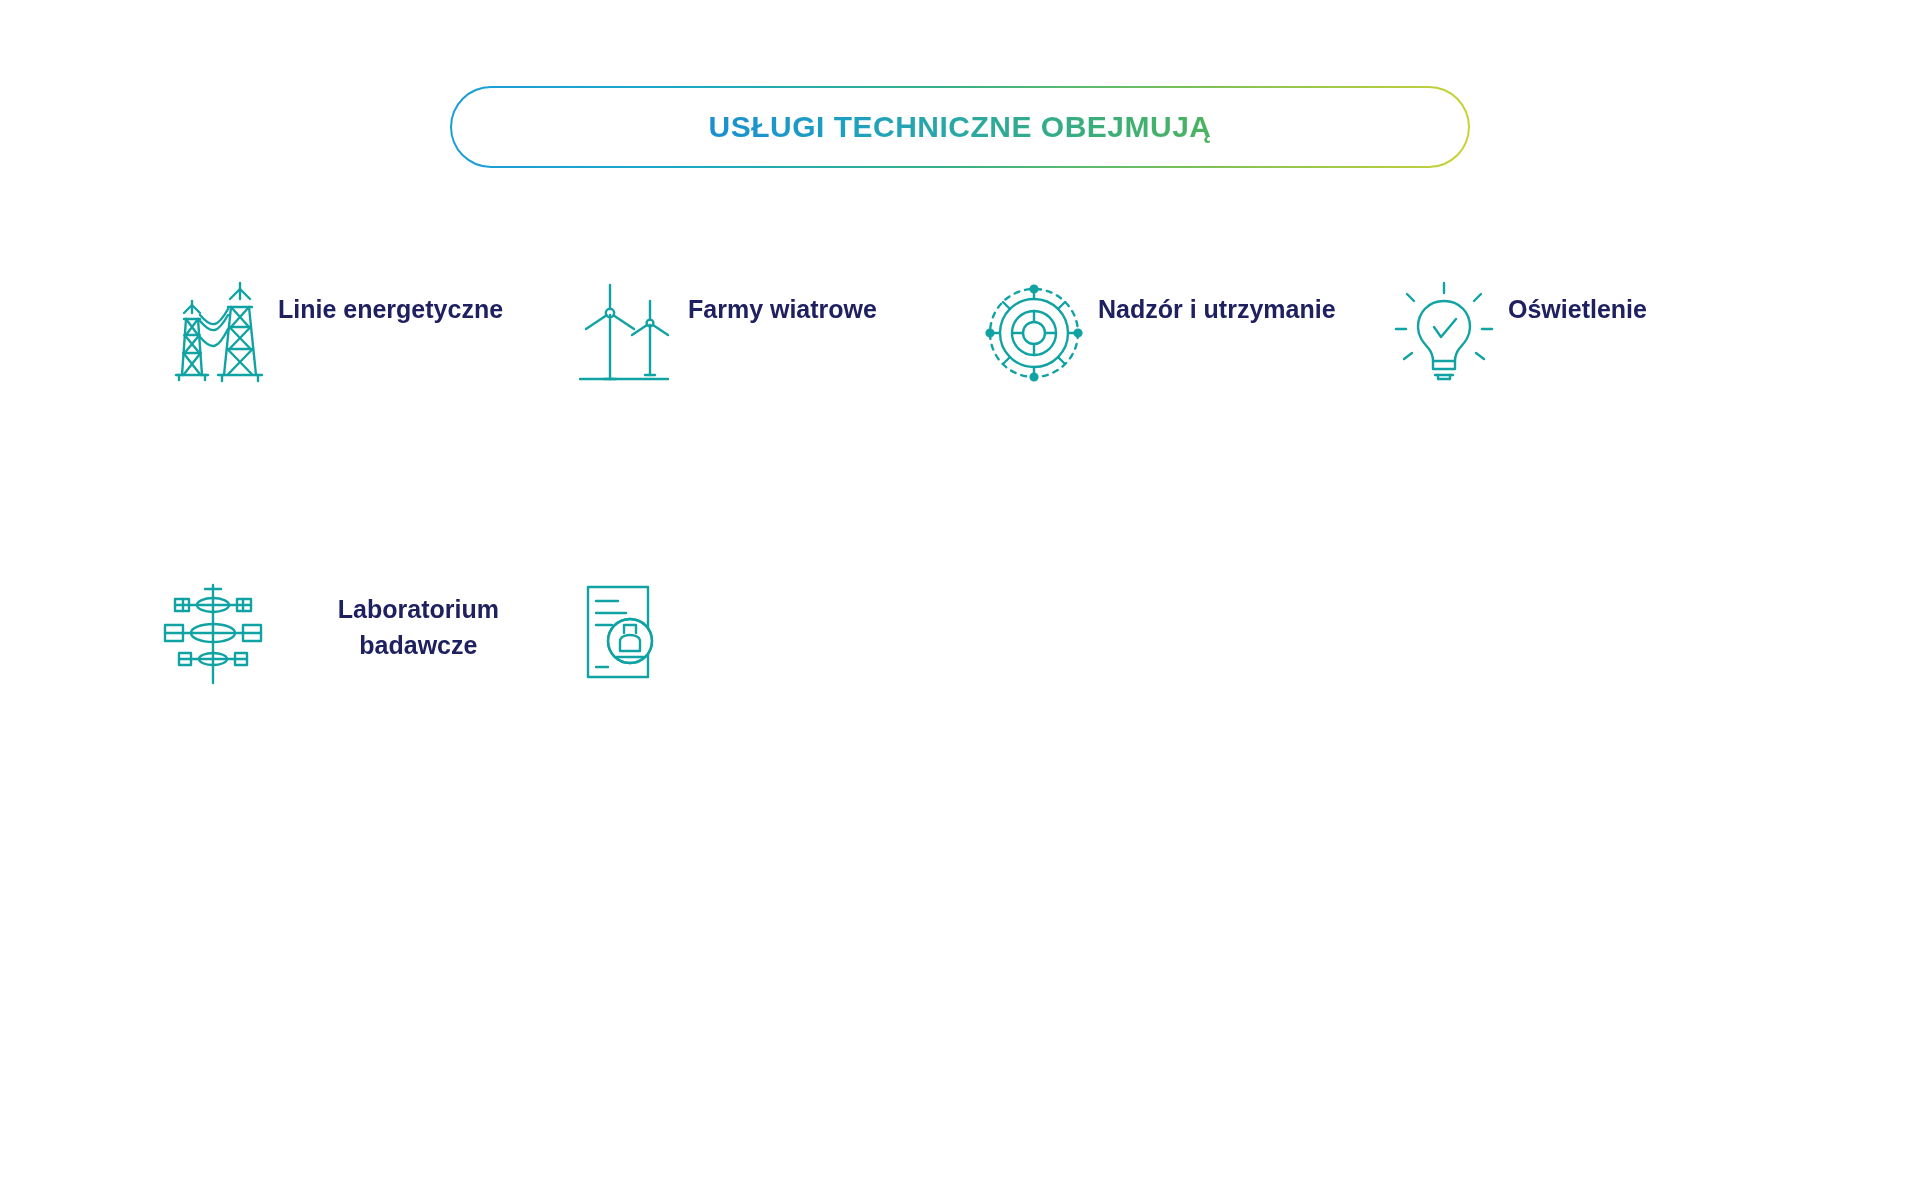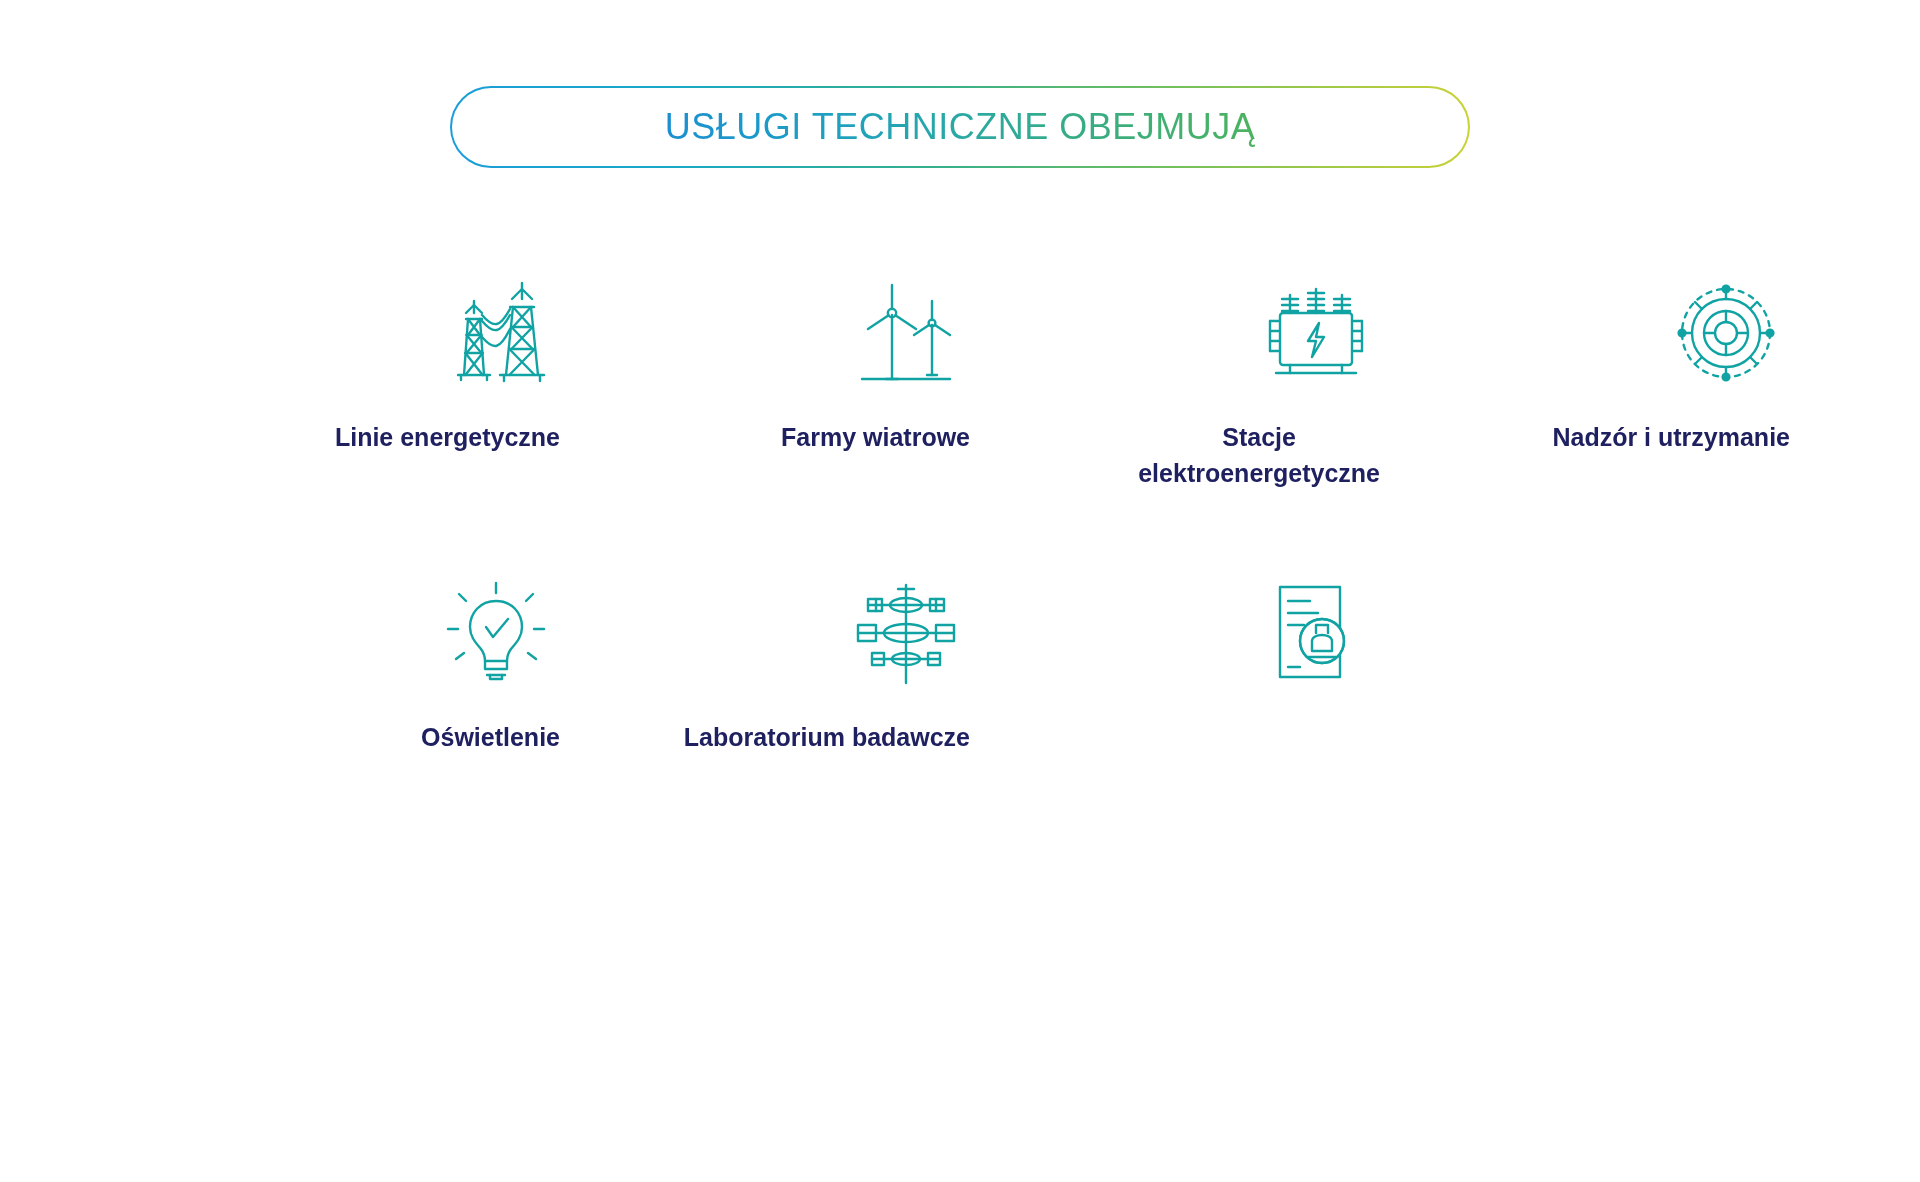--- a/index.html
+++ b/index.html
@@ -36,22 +36,22 @@
   .header-pill-inner {
     width: 100%;
     height: 100%;
     border-radius: 39px;
     background: #ffffff;
     display: flex;
     align-items: center;
     justify-content: center;
   }
   .header-title {
-    font-size: 36px;
-    font-weight: normal;
+    font-size: 30px;
+    font-weight: bold;
     letter-spacing: 0.5px;
     background: linear-gradient(90deg, #1b8fd0 0%, #1c9fc4 25%, #2aa8a4 50%, #39ad7e 75%, #4cb35f 100%);
     -webkit-background-clip: text;
     background-clip: text;
     color: transparent;
     -webkit-text-fill-color: transparent;
     white-space: nowrap;
   }
 
   
@@ -59,22 +59,22 @@
     position: absolute;
     left: 150px;
     top: 270px;
     width: 1640px;
     display: grid;
     grid-template-columns: repeat(4, 410px);
     grid-auto-rows: 300px;
   }
   .cell {
     display: flex;
-    flex-direction: column;
-    align-items: flex-end;
+    flex-direction: row;
+    align-items: flex-start;
     justify-content: flex-start;
   }
   .icon-box {
     height: 128px;
     width: 128px;
     display: flex;
     align-items: center;
     justify-content: center;
   }
   .icon-box svg {
@@ -159,45 +159,20 @@
         <path d="M46 30 L46 6"></path>
         <path d="M49.4 36.2 L70 50"></path>
         <path d="M42.6 36.2 L22 50"></path>
 
         <path d="M16 100 L104 100" stroke-dasharray="0"></path>
       </svg>
     </div>
     <div class="cell-label">Farmy wiatrowe</div>
   </div>
 
-  <div class="cell">
-    <div class="icon-box">
-      <svg width="120" height="110" viewBox="0 0 120 110" fill="none" stroke="#11a3a3" stroke-width="2.4" stroke-linecap="round" stroke-linejoin="round">
-
-        <g>
-          <path d="M34 16 L34 34 M26 20 L42 20 M26 26 L42 26 M26 32 L42 32"></path>
-          <path d="M60 10 L60 34 M52 14 L68 14 M52 20 L68 20 M52 26 L68 26 M52 32 L68 32"></path>
-          <path d="M86 16 L86 34 M78 20 L94 20 M78 26 L94 26 M78 32 L94 32"></path>
-        </g>
-
-        <rect x="24" y="34" width="72" height="52" rx="3"></rect>
-
-        <path d="M24 42 L14 42 M24 52 L14 52 M24 62 L14 62 M24 72 L14 72"></path>
-        <path d="M96 42 L106 42 M96 52 L106 52 M96 62 L106 62 M96 72 L106 72"></path>
-        <path d="M14 42 L14 72"></path>
-        <path d="M106 42 L106 72"></path>
-
-        <path d="M63 44 L52 62 L60 62 L56 78 L68 58 L60 58 Z"></path>
-
-        <path d="M34 86 L34 94 M86 86 L86 94"></path>
-        <path d="M20 94 L100 94"></path>
-      </svg>
-    </div>
-    <div class="cell-label">Stacje<br>elektroenergetyczne</div>
-  </div>
 
   <div class="cell">
     <div class="icon-box">
       <svg width="120" height="110" viewBox="0 0 120 110" fill="none" stroke="#11a3a3" stroke-width="2.4" stroke-linecap="round" stroke-linejoin="round">
 
         <circle cx="60" cy="54" r="44" stroke-dasharray="5 6"></circle>
 
         <g>
           <circle cx="60" cy="54" r="34"></circle>
           <path d="M60 20 L60 10 M60 88 L60 98 M26 54 L16 54 M94 54 L104 54

